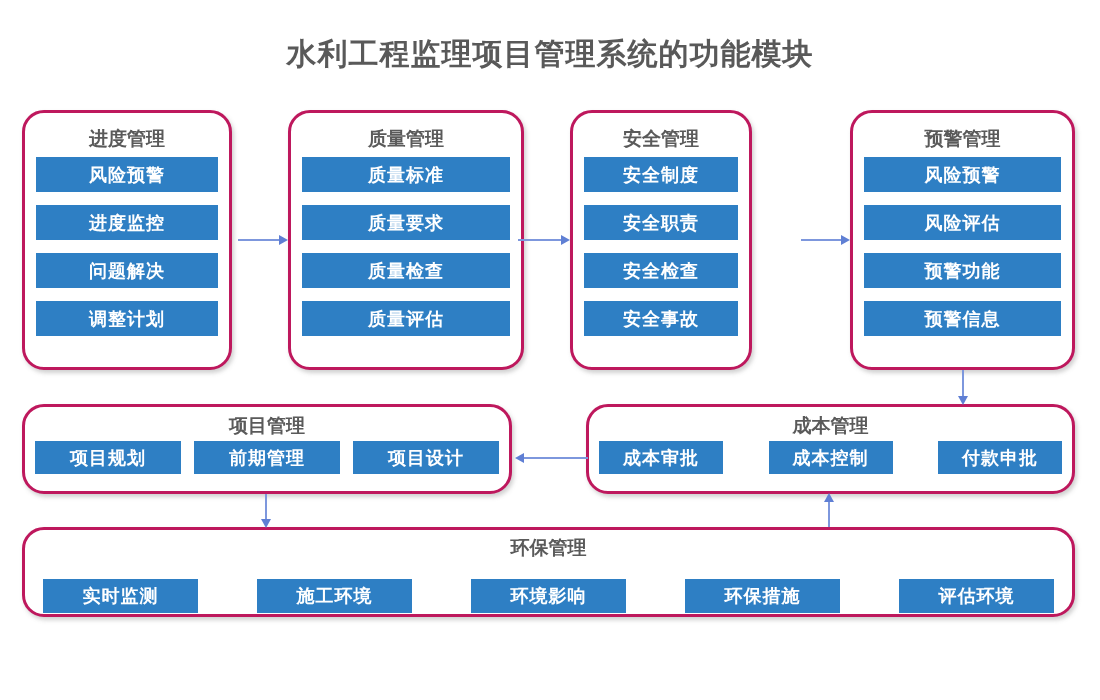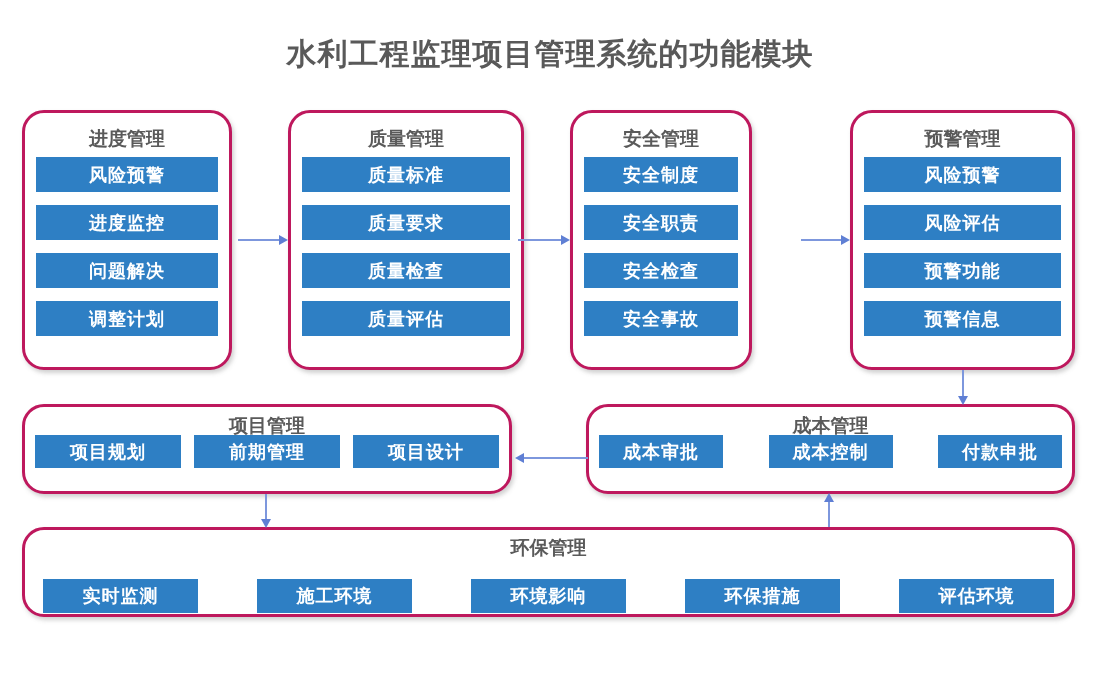--- a/index.html
+++ b/index.html
@@ -77,21 +77,21 @@
     height: 35px;
     margin: 0 11px 13px 11px;
   }
   #col1 { left: 22px; }
   #col2 { left: 288px; width: 236px; }
   #col3 { left: 570px; width: 182px; }
   #col4 { left: 850px; width: 225px; }
 
   
   .mid-card { top: 404px; height: 90px; }
-  .mid-card .card-title { margin-top: 9px; }
+  .mid-card .card-title { margin-top: 9px; margin-bottom: 6px; }
   .mid-card .row { display: flex; justify-content: space-between; padding: 0 10px; }
   .mid-card .chip { height: 33px; }
 
   #project-card { left: 22px; width: 490px; }
   #project-card .chip { width: 146px; }
   #cost-card { left: 586px; width: 489px; }
   #cost-card .chip { width: 124px; }
 
   
   #env-card {

